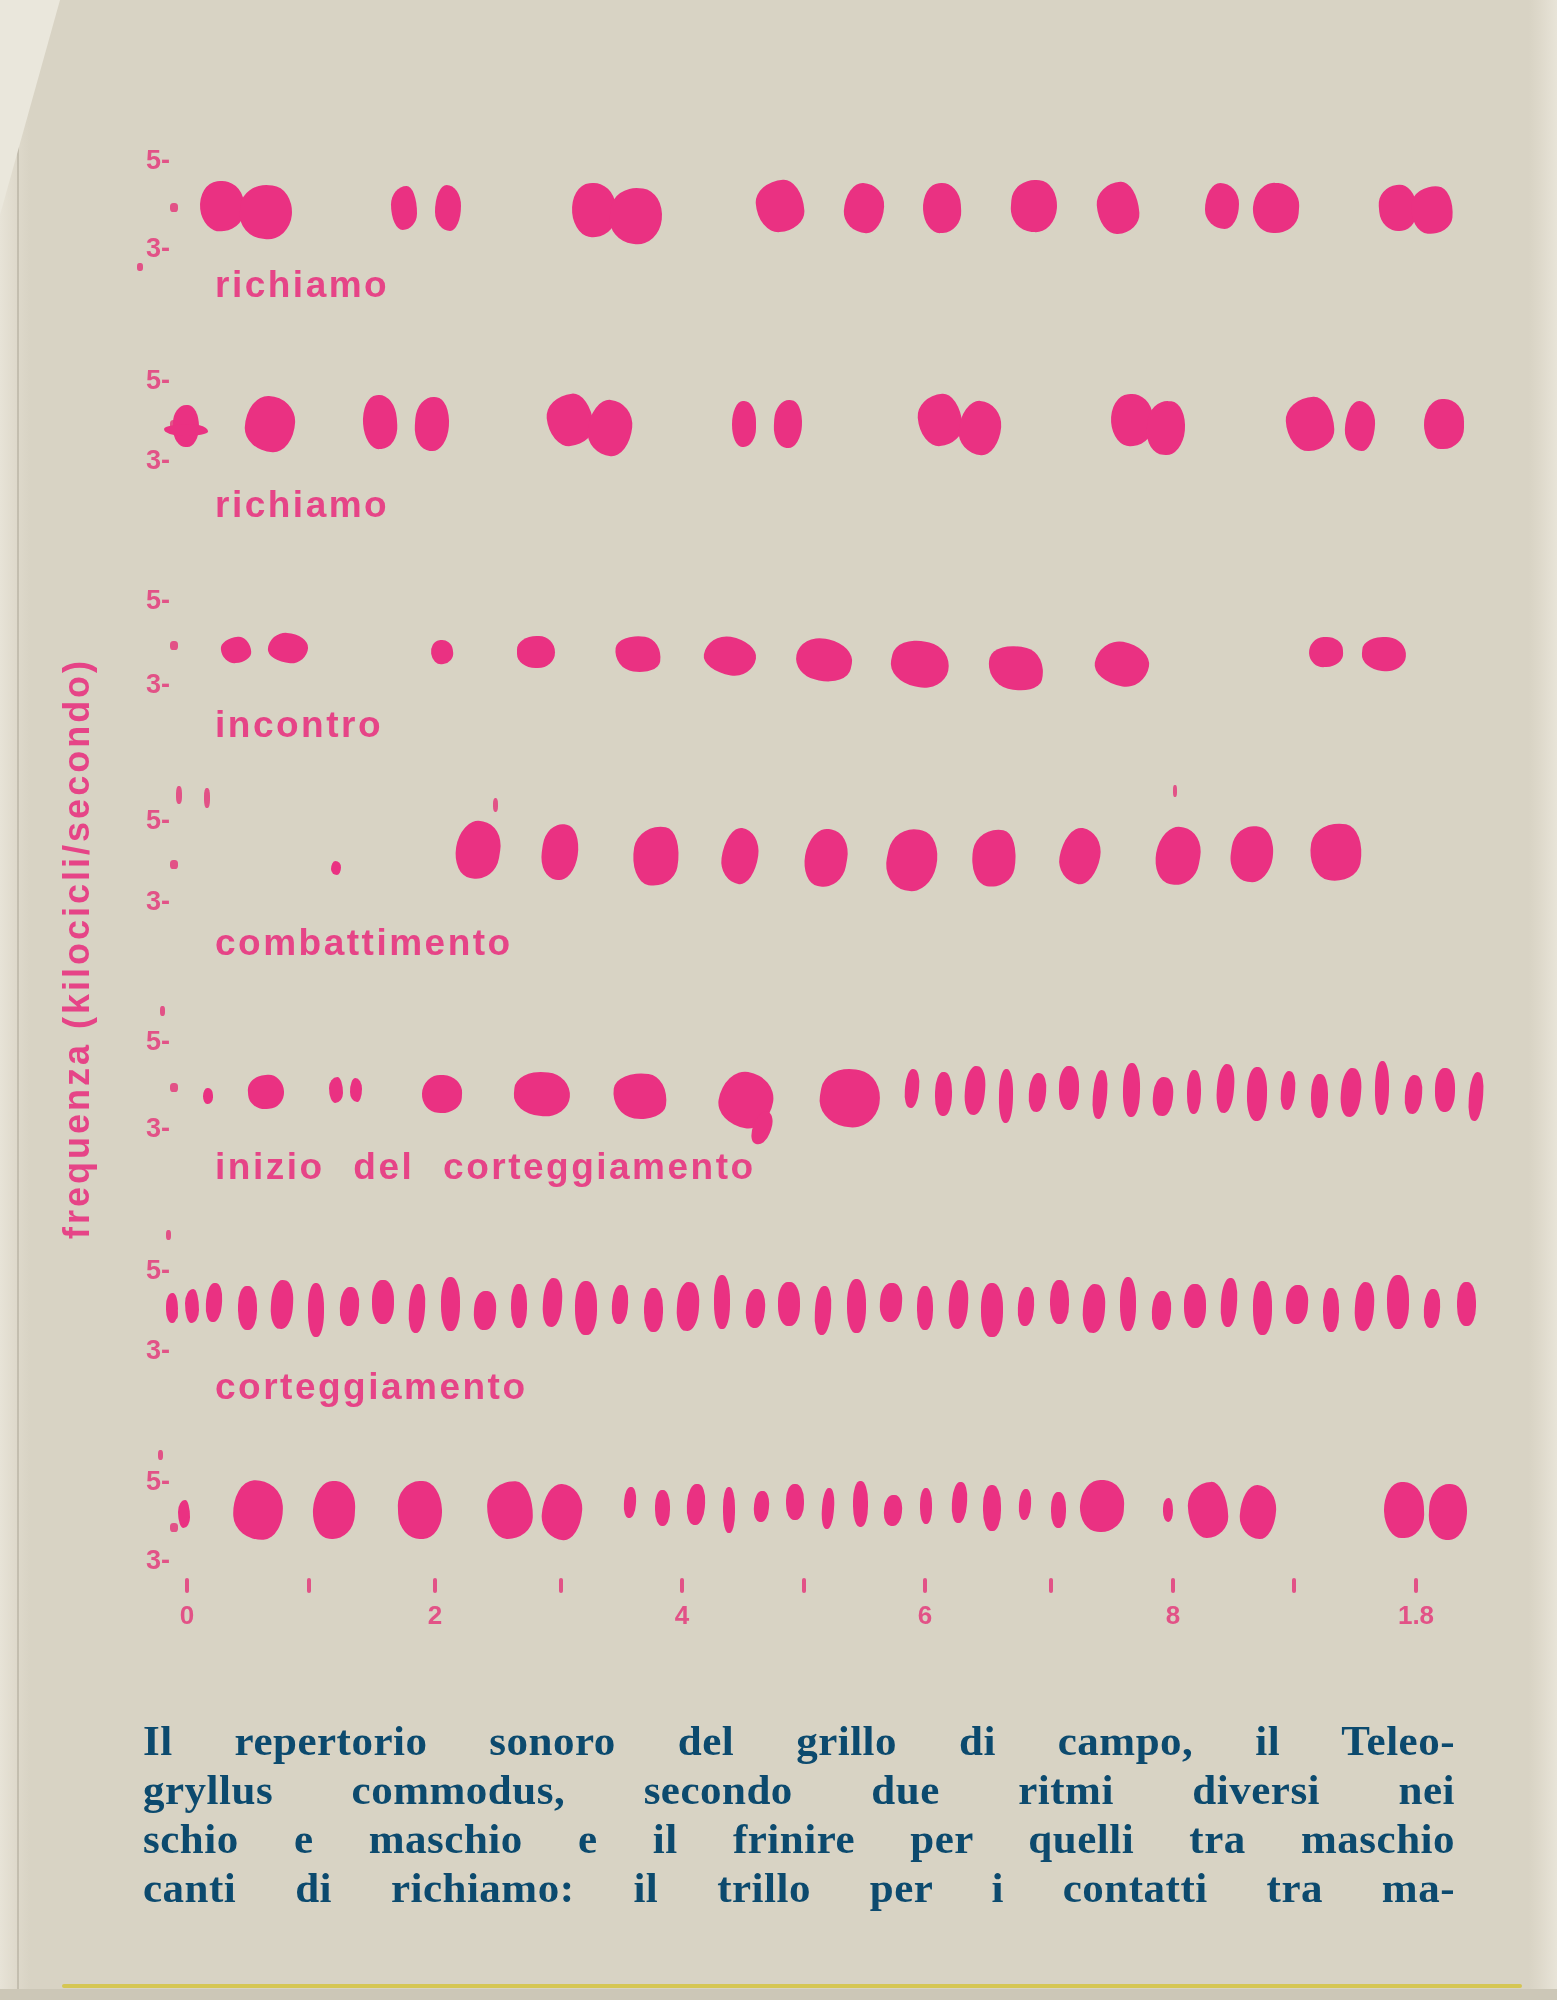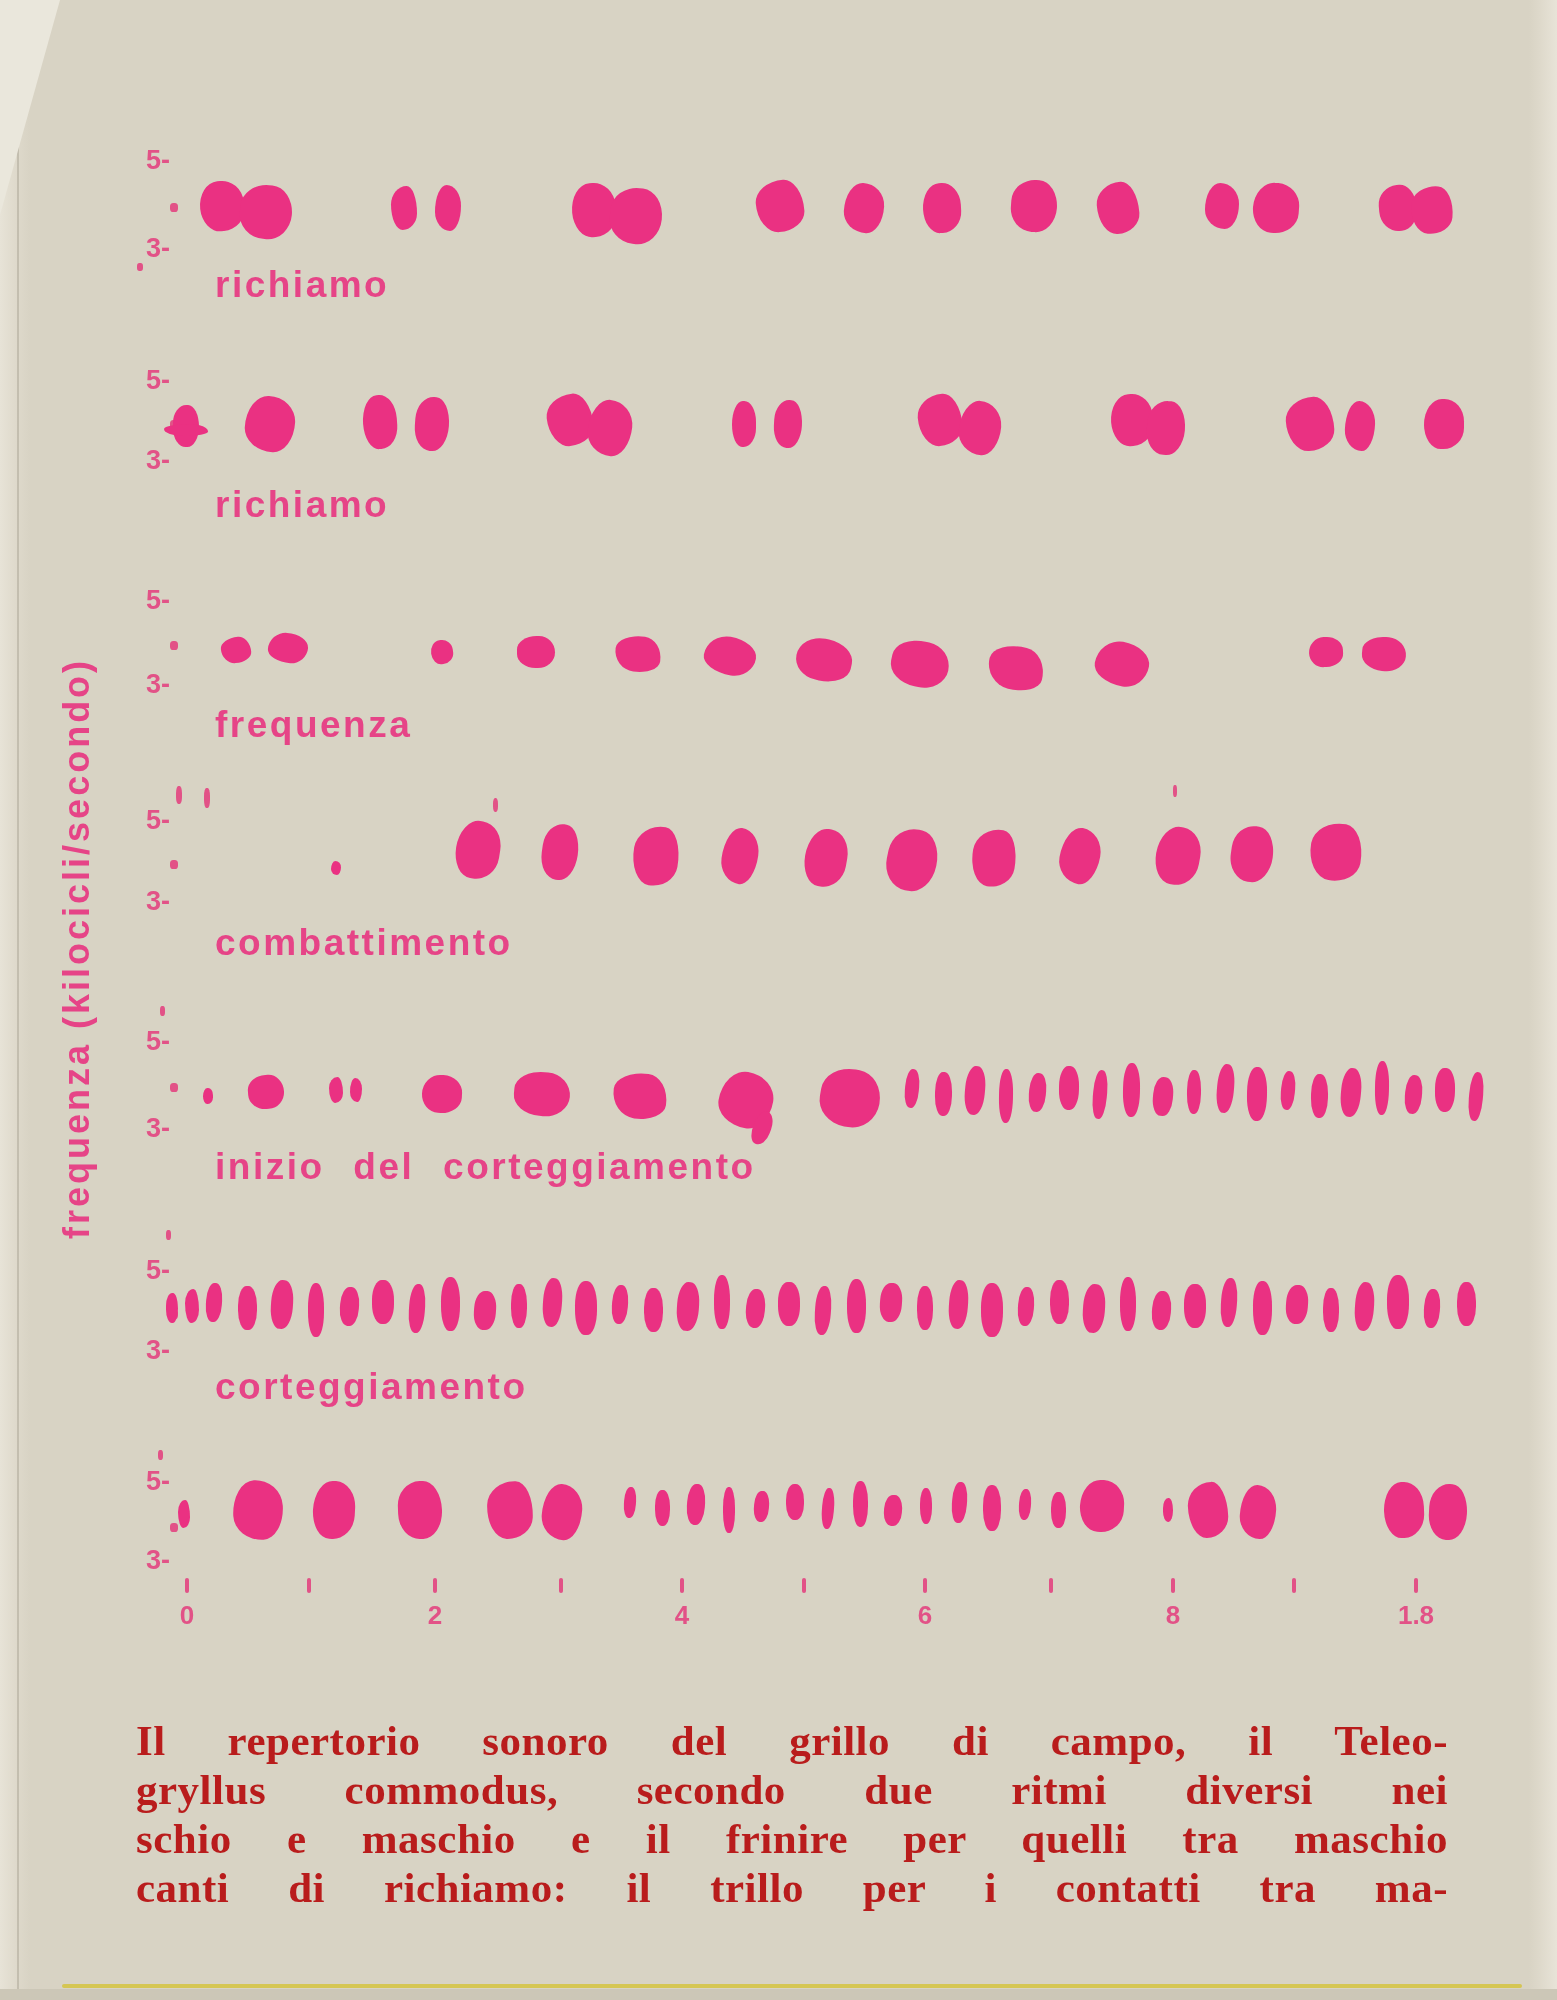--- a/index.html
+++ b/index.html
@@ -27,23 +27,23 @@
   .ytick{position:absolute;font-weight:bold;font-size:27px;color:#e25287;line-height:1;}
   .ymid{position:absolute;width:8px;height:9px;border-radius:40%;background:#e25287;}
   .row-label{position:absolute;left:215px;font-weight:bold;font-size:37px;line-height:1;
     letter-spacing:2.5px;word-spacing:16px;color:#e64487;}
   .blob{position:absolute;background:#ea3182;}
   .stroke{position:absolute;background:#ea3182;border-radius:45%;}
   .xtick{position:absolute;width:4px;height:15px;background:#e25287;border-radius:2px;}
   .xtick-label{position:absolute;font-weight:bold;font-size:26px;color:#e25287;transform:translateX(-50%);}
   .stray{position:absolute;background:#e25287;border-radius:40%;}
   
-  .paragraph{position:absolute;left:136px;top:1716px;width:1312px;z-index:3;
+  .paragraph{position:absolute;left:143px;top:1716px;width:1312px;z-index:3;
     font-family:"Liberation Serif",serif;font-weight:bold;font-size:43px;line-height:49px;
-    color:#b91c1c;letter-spacing:0.5px;word-spacing:13px;}
+    color:#0c4a6e;letter-spacing:0.5px;word-spacing:13px;}
   .paragraph .pline{text-align:justify;text-align-last:justify;white-space:nowrap;}
   .paragraph .pline.last{text-align-last:left;}
 </style>
 </head>
 <body>
 
 <div class="page">
   <div class="edge-left"></div>
   <div class="edge-right"></div>
   <div class="edge-bottom"></div>
@@ -87,21 +87,21 @@
       <div class="blob" style="left: 918px; top: 394px; width: 44px; height: 52px; border-radius: 60% 40% 55% 45% / 42% 62% 38% 58%; transform: rotate(-5deg);"></div>
       <div class="blob" style="left: 959px; top: 401px; width: 42px; height: 54px; border-radius: 45% 55% 42% 58% / 58% 45% 55% 42%; transform: rotate(5deg);"></div>
       <div class="blob" style="left: 1111px; top: 394px; width: 42px; height: 52px; border-radius: 48% 52% 55% 45% / 55% 48% 45% 52%; transform: rotate(-4deg);"></div>
       <div class="blob" style="left: 1147px; top: 401px; width: 38px; height: 54px; border-radius: 55% 45% 48% 52% / 45% 55% 52% 48%; transform: rotate(5deg);"></div>
       <div class="blob" style="left: 1286px; top: 397px; width: 48px; height: 54px; border-radius: 60% 40% 55% 45% / 42% 62% 38% 58%; transform: rotate(-3deg);"></div>
       <div class="blob" style="left: 1345px; top: 401px; width: 30px; height: 50px; border-radius: 45% 55% 42% 58% / 58% 45% 55% 42%; transform: rotate(2deg);"></div>
       <div class="blob" style="left: 1424px; top: 399px; width: 40px; height: 50px; border-radius: 48% 52% 55% 45% / 55% 48% 45% 52%; transform: rotate(0deg);"></div>
       <div class="ytick" style="left: 146px; top: 587px;">5-</div>
       <div class="ymid" style="left: 170px; top: 641px;"></div>
       <div class="ytick" style="left: 146px; top: 671px;">3-</div>
-      <div class="row-label" style="top: 706px;">frequenza</div>
+      <div class="row-label" style="top: 706px;">incontro</div>
       <div class="blob" style="left: 221px; top: 637px; width: 30px; height: 26px; border-radius: 60% 40% 55% 45% / 42% 62% 38% 58%; transform: rotate(-5deg);"></div>
       <div class="blob" style="left: 268px; top: 633px; width: 40px; height: 30px; border-radius: 45% 55% 42% 58% / 58% 45% 55% 42%; transform: rotate(4deg);"></div>
       <div class="blob" style="left: 431px; top: 640px; width: 22px; height: 24px; border-radius: 48% 52% 55% 45% / 55% 48% 45% 52%; transform: rotate(-8deg);"></div>
       <div class="blob" style="left: 517px; top: 636px; width: 38px; height: 32px; border-radius: 55% 45% 48% 52% / 45% 55% 52% 48%; transform: rotate(0deg);"></div>
       <div class="blob" style="left: 615px; top: 636px; width: 46px; height: 36px; border-radius: 60% 40% 55% 45% / 42% 62% 38% 58%; transform: rotate(8deg);"></div>
       <div class="blob" style="left: 704px; top: 637px; width: 52px; height: 38px; border-radius: 45% 55% 42% 58% / 58% 45% 55% 42%; transform: rotate(10deg);"></div>
       <div class="blob" style="left: 796px; top: 639px; width: 56px; height: 42px; border-radius: 48% 52% 55% 45% / 55% 48% 45% 52%; transform: rotate(12deg);"></div>
       <div class="blob" style="left: 891px; top: 641px; width: 58px; height: 46px; border-radius: 55% 45% 48% 52% / 45% 55% 52% 48%; transform: rotate(12deg);"></div>
       <div class="blob" style="left: 988px; top: 646px; width: 56px; height: 44px; border-radius: 60% 40% 55% 45% / 42% 62% 38% 58%; transform: rotate(14deg);"></div>
       <div class="blob" style="left: 1095px; top: 642px; width: 54px; height: 44px; border-radius: 45% 55% 42% 58% / 58% 45% 55% 42%; transform: rotate(10deg);"></div>

